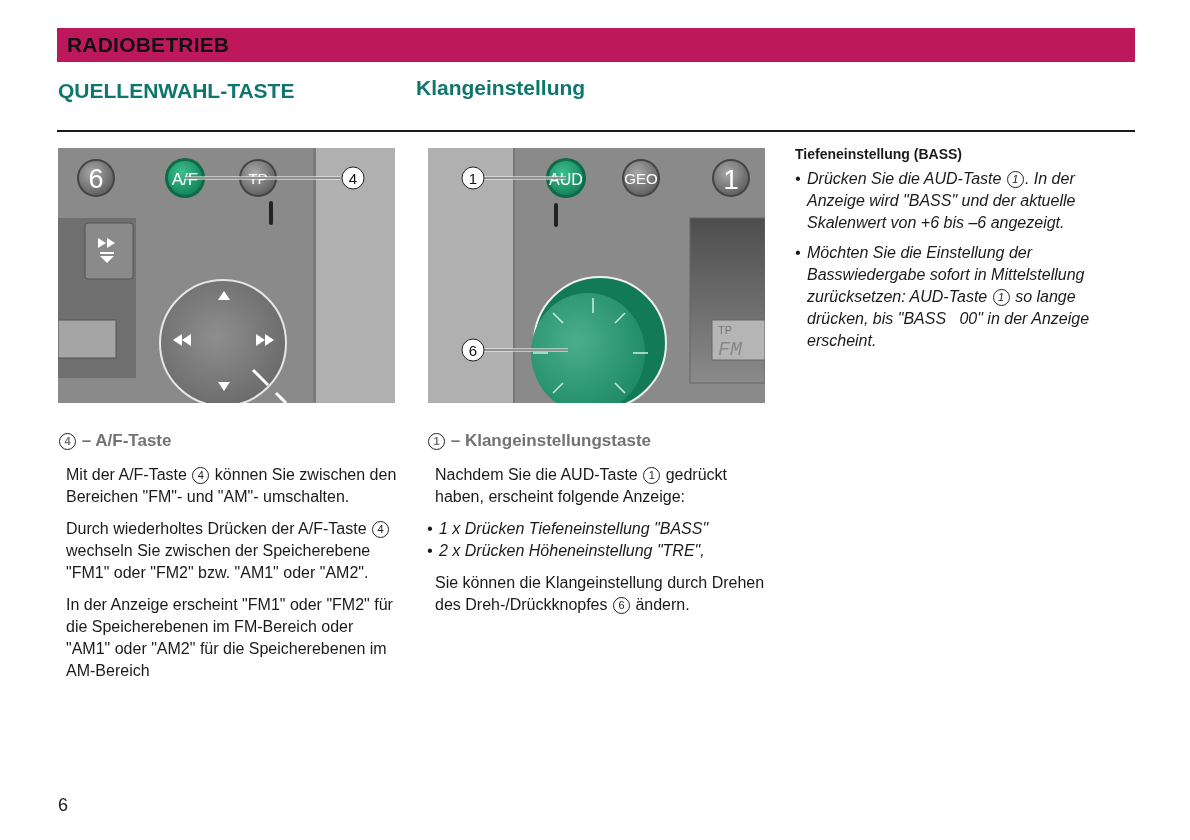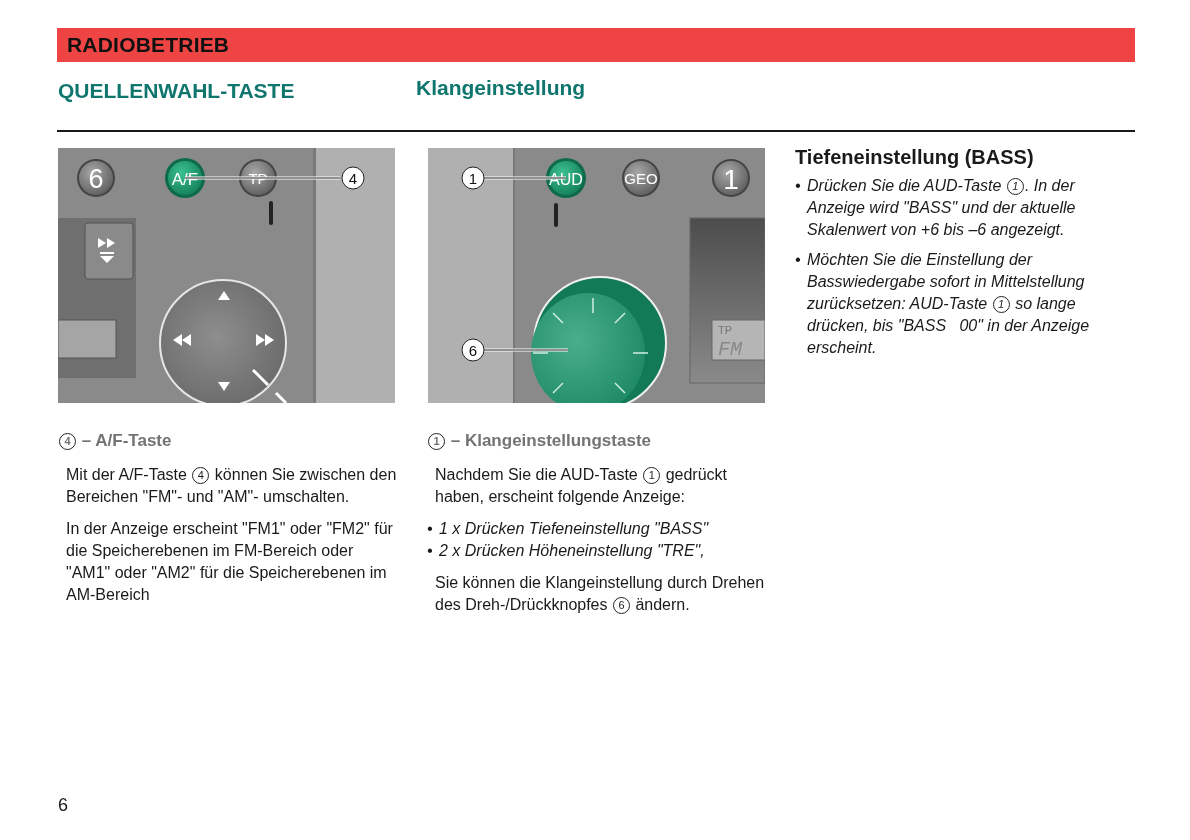--- a/index.html
+++ b/index.html
@@ -1,19 +1,19 @@
 <!DOCTYPE html>
 <html><head>
 <meta charset="utf-8">
 <style>
   html, body { margin: 0; padding: 0; background: #ffffff; }
   body { width: 1190px; height: 840px; position: relative; overflow: hidden;
          font-family: "Liberation Sans", sans-serif; color: #1a1a1a; }
   .abs { position: absolute; }
-  .section-bar { left: 57px; top: 28px; width: 1078px; height: 34px; background: #ef4444; }
+  .section-bar { left: 57px; top: 28px; width: 1078px; height: 34px; background: #be185d; }
   .section-bar span { position: absolute; left: 10px; top: 5px; font-size: 21px; font-weight: bold; color: #111; letter-spacing: 0.2px; }
   .h2 { font-size: 21px; font-weight: bold; color: #0f766e; }
   .rule { left: 57px; top: 130px; width: 1078px; height: 2px; background: #1a1a1a; }
   .fig { width: 337px; height: 255px; overflow: hidden; background: #8c8c8c; }
   .sub-h { font-size: 17px; font-weight: bold; color: #737373; }
   .para { font-size: 16px; line-height: 22px; color: #1a1a1a; }
   .para p { margin: 0 0 10px 8px; }
   .bullets { margin: 0; padding: 0; list-style: none; font-style: italic; }
   .bullets li { position: relative; padding-left: 12px; }
   .bullets li::before { content: "•"; position: absolute; left: 0; top: 0; }
@@ -143,37 +143,38 @@
     <text x="45" y="208" text-anchor="middle" font-family="Liberation Sans, sans-serif" font-size="15" fill="#111">6</text>
   </svg>
 </div>
 
 <div class="abs sub-h" style="left:58px; top:431px;">
   <span class="circ">4</span>
   <span>– A/F-Taste</span>
 </div>
 <div class="abs para" style="left:58px; top:464px; width:340px;">
   <p><span>Mit der A/F-Taste</span> <span class="circ">4</span> <span>können Sie zwischen den Bereichen "FM"- und "AM"- umschalten.</span></p>
+  <p><span>Durch wiederholtes Drücken der A/F-Taste</span> <span class="circ">4</span> <span>wechseln Sie zwischen der Speicherebene "FM1" oder "FM2" bzw. "AM1" oder "AM2".</span></p>
   <p>In der Anzeige erscheint "FM1" oder "FM2" für die Speicherebenen im FM-Bereich oder "AM1" oder "AM2" für die Speicherebenen im AM-Bereich</p>
 </div>
 
 <div class="abs sub-h" style="left:427px; top:431px;">
   <span class="circ">1</span>
   <span>– Klangeinstellungstaste</span>
 </div>
 <div class="abs para" style="left:427px; top:464px; width:340px;">
   <p><span>Nachdem Sie die AUD-Taste</span> <span class="circ">1</span> <span>gedrückt haben, erscheint folgende Anzeige:</span></p>
   <ul class="bullets" style="margin-bottom:10px;">
     <li>1 x Drücken Tiefeneinstellung "BASS"</li>
     <li>2 x Drücken Höheneinstellung "TRE",</li>
   </ul>
   <p><span>Sie können die Klangeinstellung durch Drehen des Dreh-/Drückknopfes</span> <span class="circ">6</span> <span>ändern.</span></p>
 </div>
 
 <div class="abs right-col" style="left:795px; top:146px; width:340px;">
-  <div style="font-size:20px; font-weight:bold; margin-bottom:6px;">Tiefeneinstellung (BASS)</div>
+  <div style="font-size:14px; font-weight:bold; margin-bottom:6px;">Tiefeneinstellung (BASS)</div>
   <ul class="bullets para">
     <li><span>Drücken Sie die AUD-Taste</span> <span class="circ">1</span><span>. In der Anzeige wird "BASS" und der aktuelle Skalenwert von +6 bis –6 angezeigt.</span></li>
     <li><span>Möchten Sie die Einstellung der Basswiedergabe sofort in Mittelstellung zurücksetzen: AUD-Taste</span> <span class="circ">1</span> <span style="white-space:pre-wrap;">so lange drücken, bis "BASS   00" in der Anzeige erscheint.</span></li>
   </ul>
 </div>
 
 <div class="abs page-num">6</div>
 
 </body></html>

